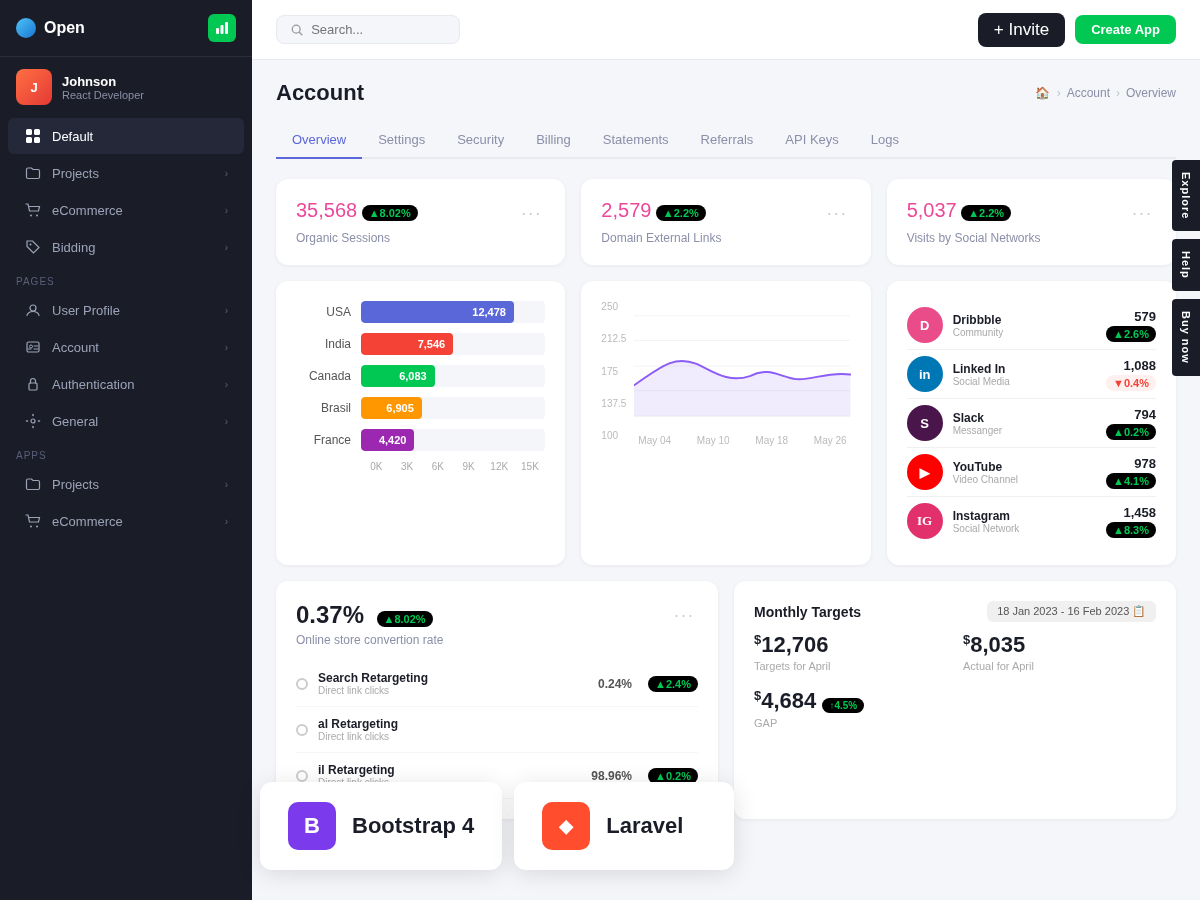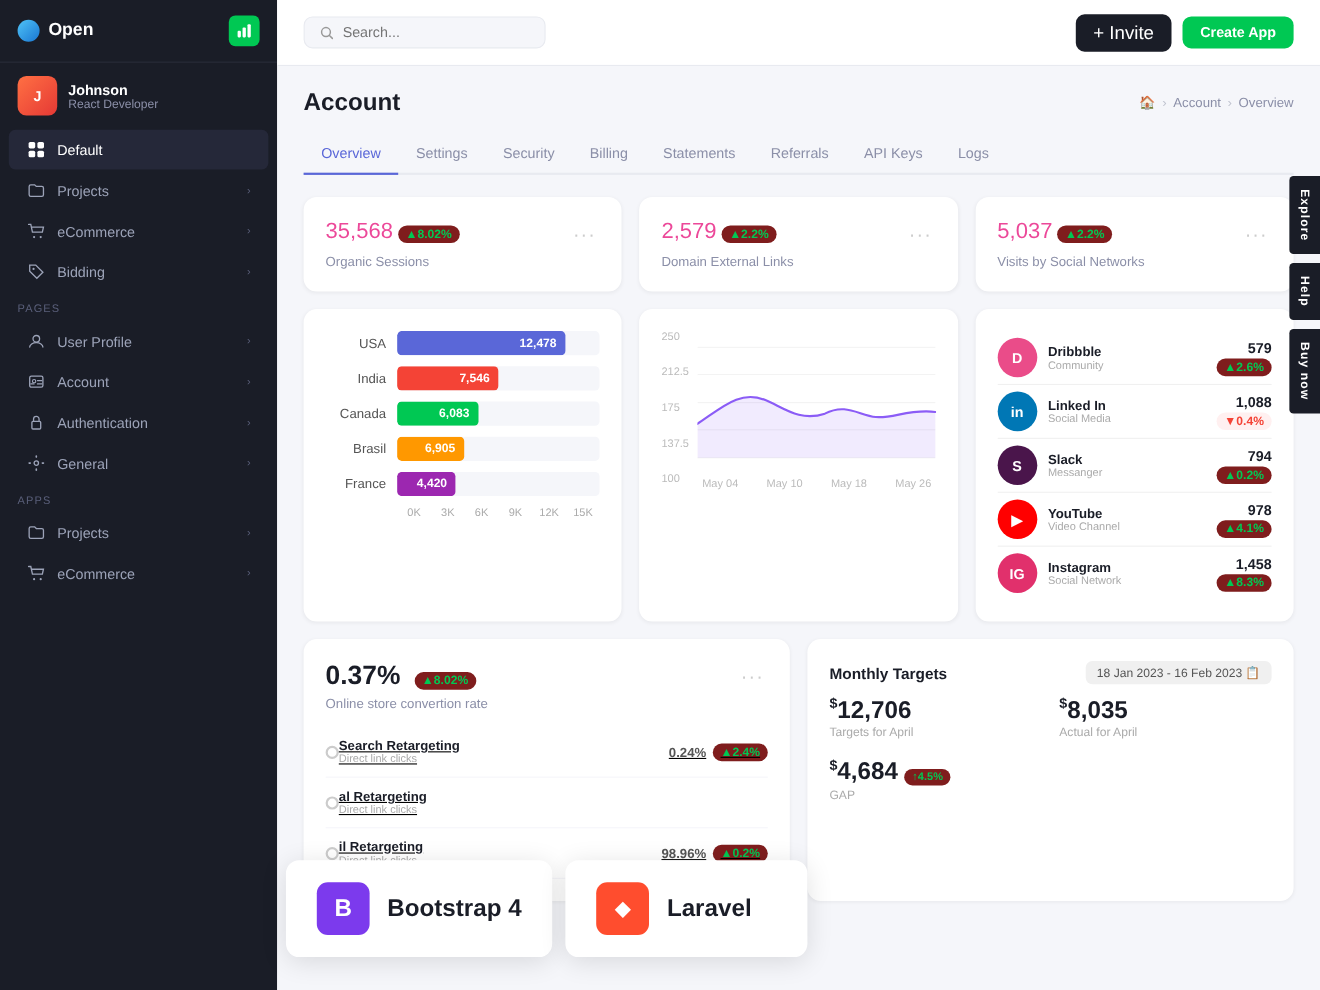--- a/index.html
+++ b/index.html
@@ -21,21 +21,21 @@
     .sidebar-item { display: flex; align-items: center; gap: 10px; padding: 9px 16px; cursor: pointer; border-radius: 6px; margin: 1px 8px; color: #9ca3b8; font-size: 13px; font-weight: 500; }
     .sidebar-item.active { background: #252839; color: #fff; }
     .sidebar-item .item-icon { width: 18px; height: 18px; display: flex; align-items: center; justify-content: center; flex-shrink: 0; }
     .sidebar-item .chevron { margin-left: auto; font-size: 10px; color: #5a5f7a; }
 
     
     .main { flex: 1; display: flex; flex-direction: column; background: #f5f6fa; overflow: hidden; }
 
     
     .topbar { background: #fff; display: flex; align-items: center; padding: 0 24px; height: 60px; border-bottom: 1px solid #e8eaf0; gap: 16px; }
-    .search-box { display: flex; align-items: center; gap: 8px; background: #f5f6fa; border: 1px solid #e8eaf0; border-radius: 8px; padding: 6px 14px; width: 220px; }
+    .search-box { display: flex; align-items: center; gap: 8px; background: #f5f6fa; border: 1px solid #e8eaf0; border-radius: 8px; padding: 6px 14px; width: 184px; }
     .search-box input { border: none; background: transparent; font-size: 13px; color: #888; outline: none; width: 100%; }
     .topbar-right { margin-left: auto; display: flex; align-items: center; gap: 10px; }
     .btn-invite { background: #1a1d27; color: #fff; border: none; border-radius: 8px; padding: 7px 16px; font-size: 17px; font-weight: 500; cursor: pointer; display: flex; align-items: center; gap: 6px; }
     .btn-create { background: #00c853; color: #fff; border: none; border-radius: 8px; padding: 7px 16px; font-size: 13px; font-weight: 600; cursor: pointer; }
 
     
     .page { flex: 1; overflow-y: auto; padding: 20px 24px; }
     .page-header { display: flex; align-items: center; justify-content: space-between; margin-bottom: 16px; }
     .page-title { font-size: 22px; font-weight: 700; color: #1a1d27; }
     .breadcrumb { display: flex; align-items: center; gap: 6px; font-size: 12px; color: #8b8fa8; }
@@ -49,21 +49,21 @@
     .tab.active { color: #5a67d8; border-bottom-color: #5a67d8; }
 
     
     .cards-row { display: grid; grid-template-columns: 1fr 1fr 1fr; gap: 16px; margin-bottom: 16px; }
     .card { background: #fff; border-radius: 12px; padding: 20px; box-shadow: 0 1px 4px rgba(0,0,0,0.06); }
 
     
     .stat-card .stat-header { display: flex; align-items: flex-start; justify-content: space-between; margin-bottom: 4px; }
     .stat-value { font-size: 20px; font-weight: 400; color: #ec4899; }
     .stat-badge { display: inline-flex; align-items: center; gap: 2px; font-size: 11px; font-weight: 600; padding: 2px 7px; border-radius: 20px; }
-    .stat-badge.up { background: #7f1d1d; color: #00c853; }
+    .stat-badge.up { background: #000000; color: #00c853; }
     .stat-badge.down { background: #fff0f0; color: #f44336; }
     .stat-label { font-size: 12px; color: #8b8fa8; margin-top: 2px; }
     .more-btn { width: 28px; height: 28px; display: flex; align-items: center; justify-content: center; color: #ccc; cursor: pointer; font-size: 18px; letter-spacing: 1px; }
 
     
     .bar-chart-card { background: #fff; border-radius: 12px; padding: 20px; box-shadow: 0 1px 4px rgba(0,0,0,0.06); }
     .bar-row { display: flex; align-items: center; gap: 10px; margin-bottom: 10px; }
     .bar-label { width: 55px; font-size: 12px; color: #555; text-align: right; flex-shrink: 0; }
     .bar-track { flex: 1; height: 22px; background: #f5f6fa; border-radius: 4px; overflow: hidden; }
     .bar-fill { height: 100%; border-radius: 4px; display: flex; align-items: center; justify-content: flex-end; padding-right: 8px; }
@@ -81,21 +81,21 @@
     .social-info { flex: 1; }
     .social-name { font-size: 12px; font-weight: 600; color: #1a1d27; }
     .social-type { font-size: 10px; color: #aaa; }
     .social-value { font-size: 13px; font-weight: 600; color: #1a1d27; text-align: right; }
 
     
     .bottom-row { display: grid; grid-template-columns: 1fr 1fr; gap: 16px; margin-bottom: 16px; }
     .conversion-card { background: #fff; border-radius: 12px; padding: 20px; box-shadow: 0 1px 4px rgba(0,0,0,0.06); }
     .targets-card { background: #fff; border-radius: 12px; padding: 20px; box-shadow: 0 1px 4px rgba(0,0,0,0.06); }
 
-    .retarget-row { display: flex; align-items: center; padding: 10px 0; border-bottom: 1px solid #f5f6fa; text-decoration: underline; }
+    .retarget-row { display: flex; align-items: center; gap: 10px; padding: 10px 0; border-bottom: 1px solid #f5f6fa; }
     .circle-indicator { width: 12px; height: 12px; border-radius: 50%; border: 2px solid #ccc; flex-shrink: 0; }
     .retarget-info .title { font-size: 12px; font-weight: 600; color: #1a1d27; }
     .retarget-info .sub { font-size: 10px; color: #aaa; }
     .retarget-pct { font-size: 12px; font-weight: 600; color: #555; margin-left: auto; }
 
     .targets-grid { display: grid; grid-template-columns: 1fr 1fr; gap: 16px; margin-top: 10px; }
     .target-item .target-val { font-size: 22px; font-weight: 700; color: #1a1d27; }
     .target-item .target-val sup { font-size: 13px; font-weight: 600; }
     .target-item .target-label { font-size: 11px; color: #aaa; margin-top: 2px; }
     .promo-card { background: #fff; border-radius: 12px; padding: 20px 28px; display: flex; align-items: center; gap: 16px; box-shadow: 0 4px 24px rgba(0,0,0,0.12); min-width: 220px; }
@@ -452,21 +452,21 @@
         <div class="social-name">YouTube</div>
         <div class="social-type">Video Channel</div>
       </div>
       <div style="text-align:right;">
         <div class="social-value">978</div>
         <span class="stat-badge up">▲4.1%</span>
       </div>
     </div>
 
     <div class="social-row">
-      <div class="social-icon" style="background:#e1306c;">IG</div>
+      <div class="social-icon" style="background:#e1306c;font-family:Liberation Serif, serif;">IG</div>
       <div class="social-info">
         <div class="social-name">Instagram</div>
         <div class="social-type">Social Network</div>
       </div>
       <div style="text-align:right;">
         <div class="social-value">1,458</div>
         <span class="stat-badge up">▲8.3%</span>
       </div>
     </div>
   </div>

